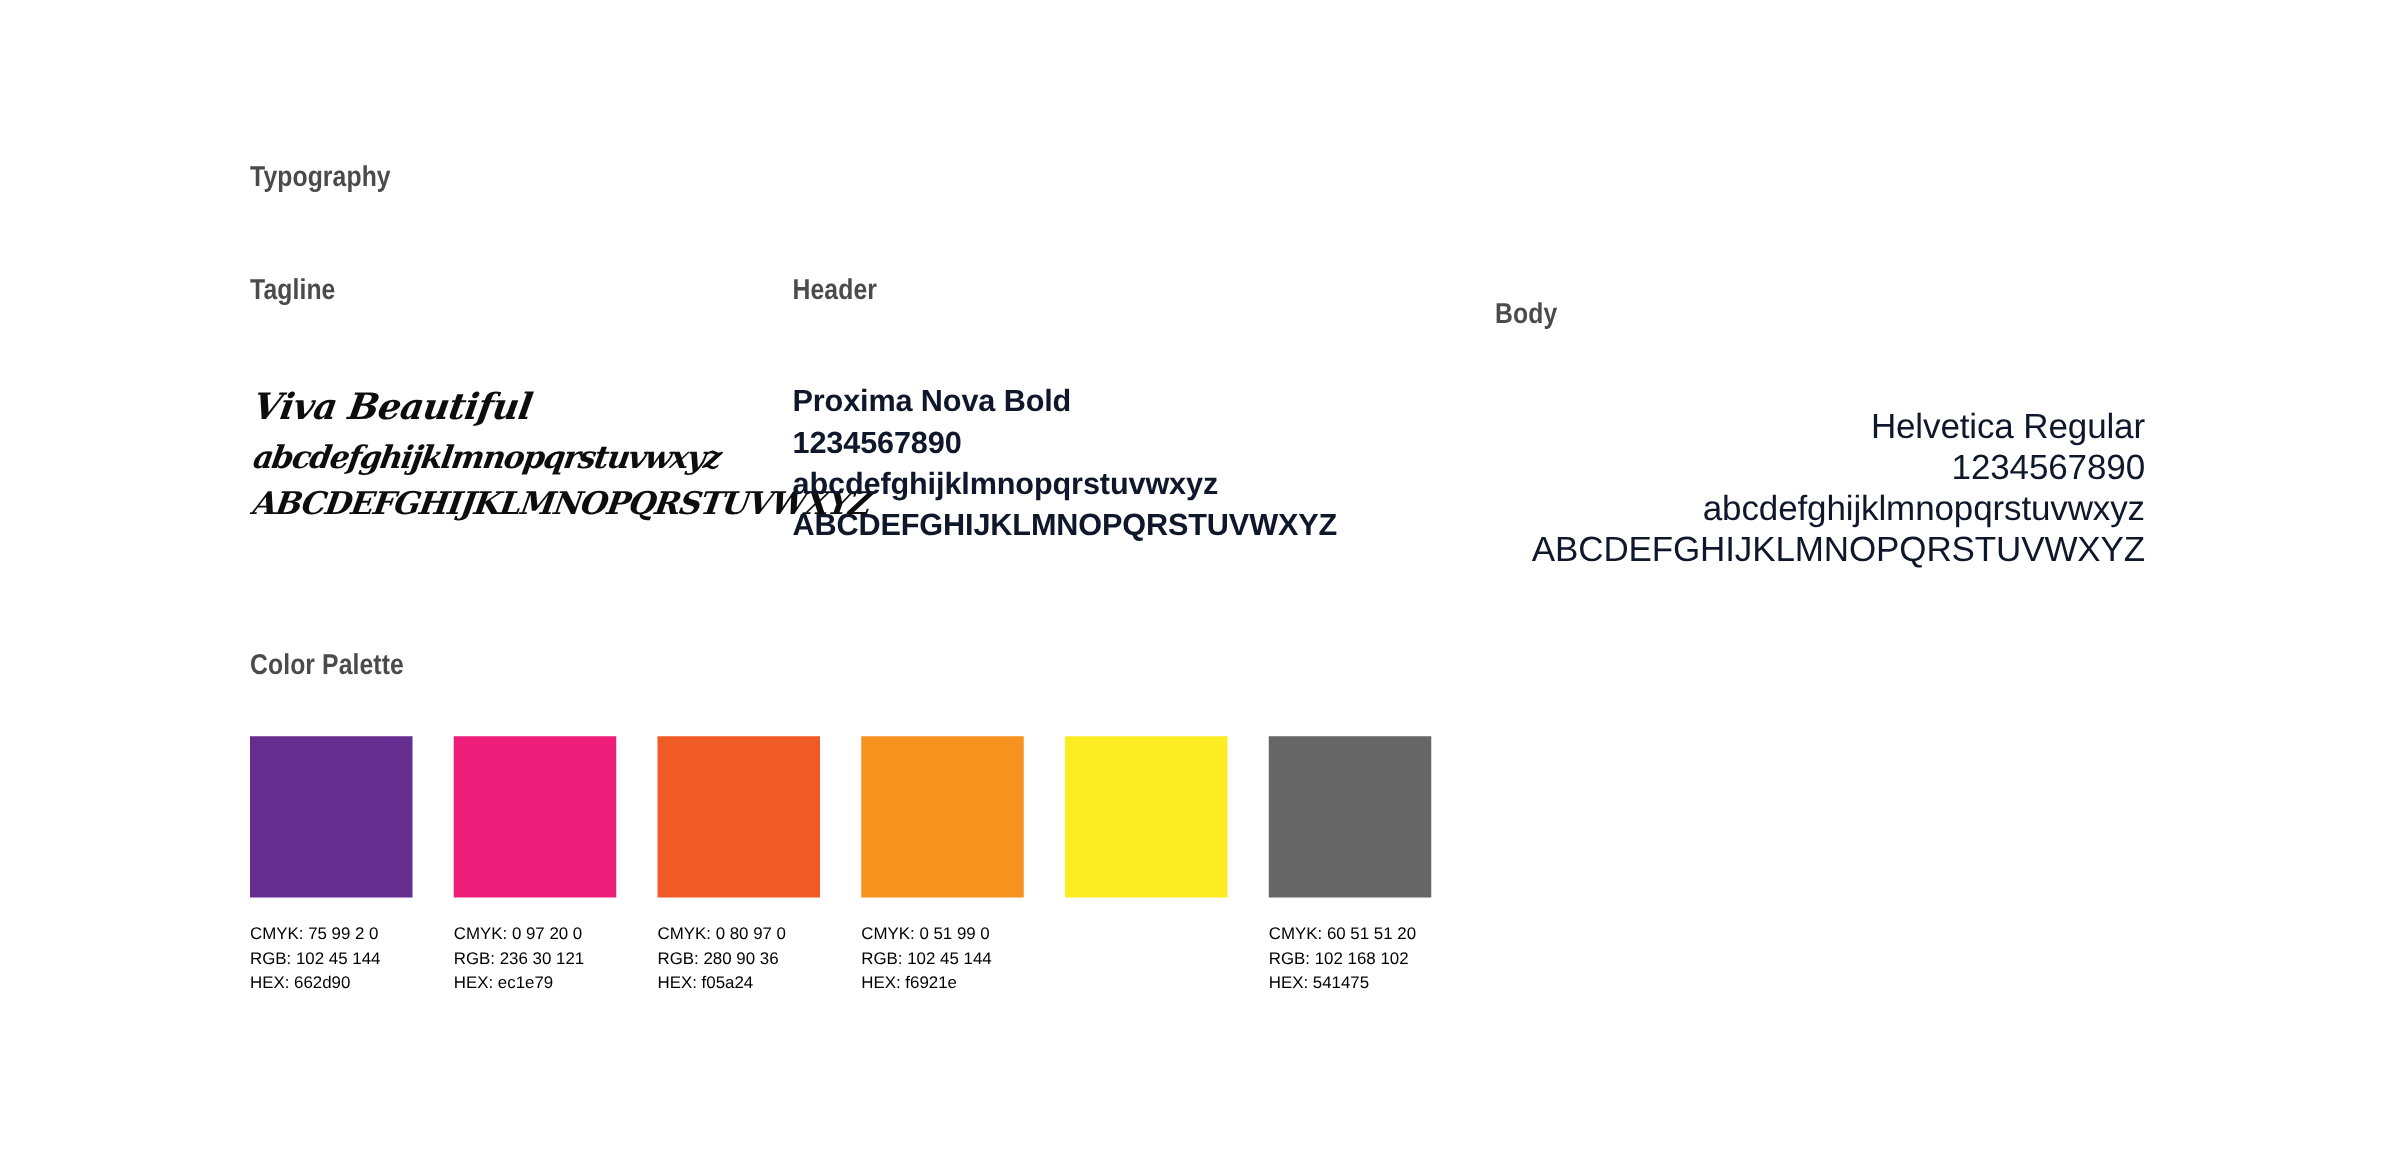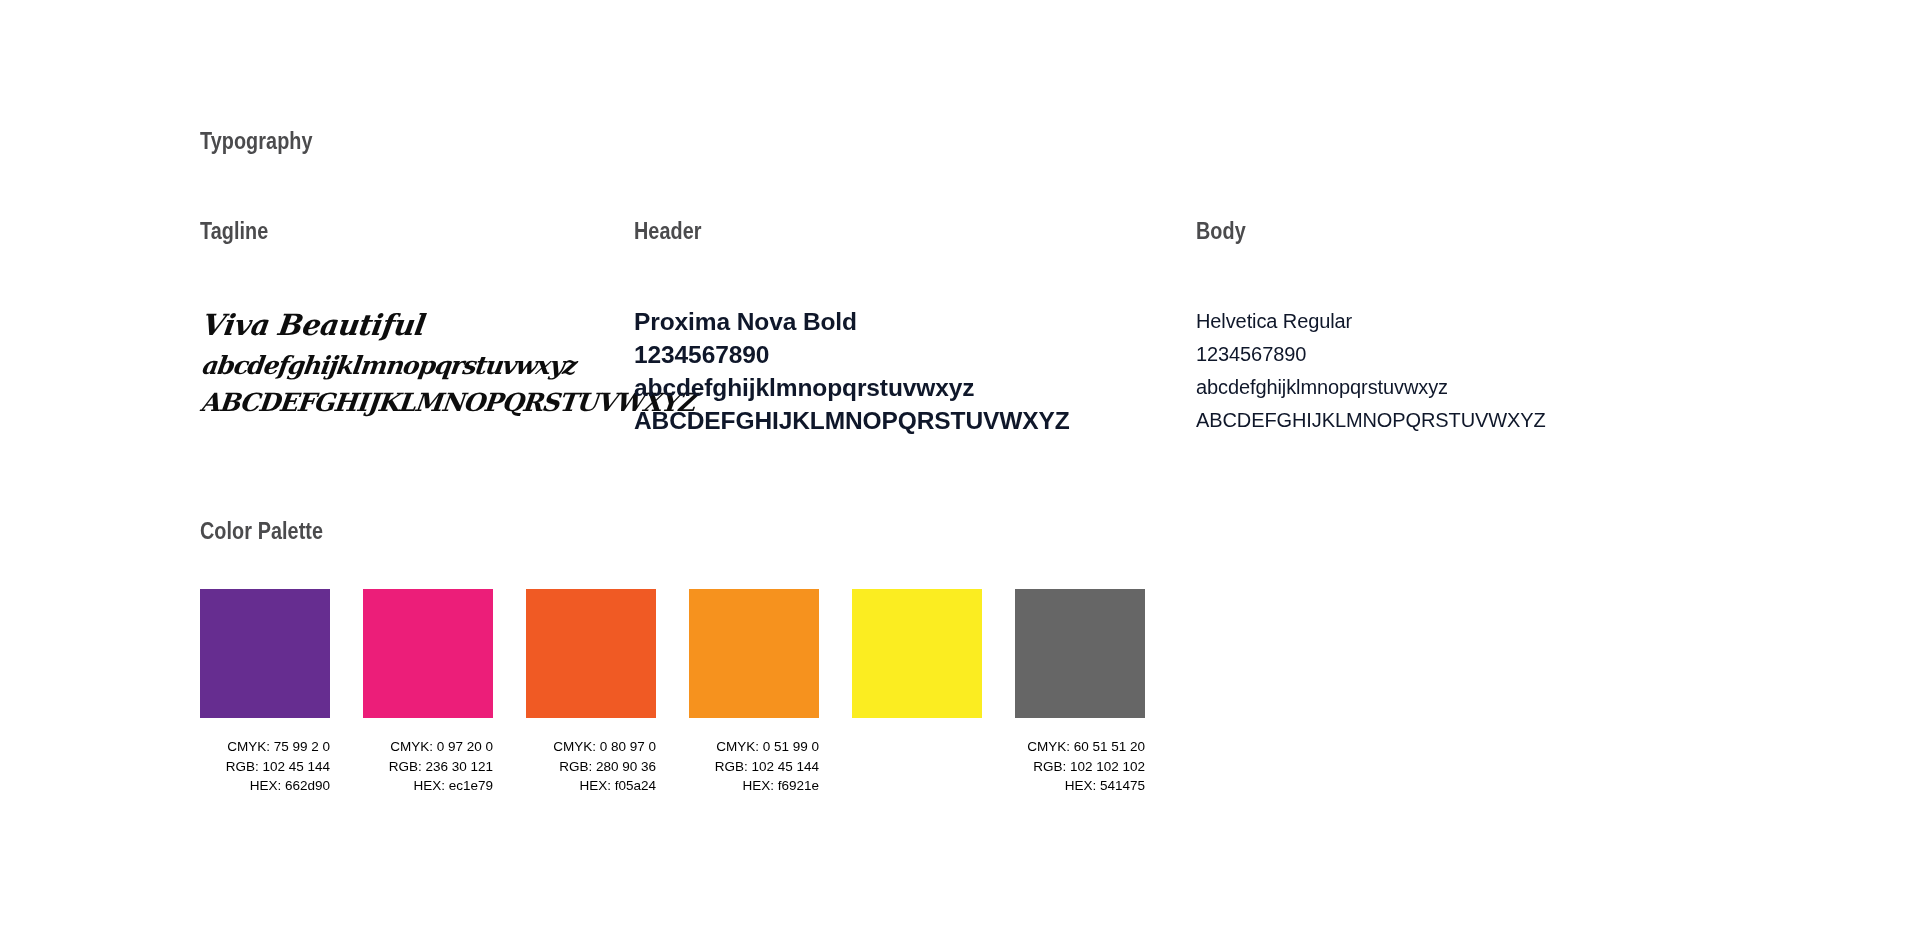--- a/index.html
+++ b/index.html
@@ -50,21 +50,21 @@
     white-space: nowrap;
   }
 
   
   .type-col {
     position: absolute;
     top: 218px;
   }
   #col-tagline { left: 200px; width: 430px; }
   #col-header  { left: 634px; width: 480px; }
-  #col-body    { left: 1196px; width: 520px; }
+  #col-body    { left: 1196px; width: 520px; margin-top: 19px; }
 
   .type-col .column-label {
     position: static;
     display: block;
     margin: 0 0 60px 0;
   }
 
   .sample-block {
     margin: 0;
     padding: 0;
@@ -108,23 +108,24 @@
     font-weight: bold;
     font-size: 24.5px;
     line-height: 33px;
     letter-spacing: -0.1px;
   }
 
   
   .body-sample .sample-line {
     font-family: "Liberation Sans", sans-serif;
     font-weight: normal;
-    font-size: 20px;
+    font-size: 28px;
     line-height: 33px;
     letter-spacing: -0.1px;
+    text-align: right;
   }
 
   
   #swatch-row {
     position: absolute;
     left: 200px;
     top: 589px;
     display: flex;
     gap: 33px;
   }
@@ -137,21 +138,21 @@
     display: block;
   }
   .swatch-specs {
     margin-top: 19px;
     font-family: "Liberation Sans", sans-serif;
     font-size: 13.5px;
     line-height: 19.5px;
     color: #000000;
     white-space: nowrap;
   }
-  .spec-line { display: block; text-align: right; }
+  .spec-line { display: block; }
 </style>
 </head>
 <body>
 
 <div class="page">
 
   <div class="section-heading" id="typography-heading">Typography</div>
 
   <div class="type-col" id="col-tagline">
     <span class="column-label">Tagline</span>
@@ -217,19 +218,19 @@
           <span class="spec-line">HEX: f6921e</span>
         </div>
       </div>
       <div class="swatch-cell">
         <div class="swatch-chip" style="background: rgb(251, 237, 33);"></div>
       </div>
       <div class="swatch-cell">
         <div class="swatch-chip" style="background: rgb(102, 102, 102);"></div>
         <div class="swatch-specs">
           <span class="spec-line">CMYK: 60 51 51 20</span>
-          <span class="spec-line">RGB: 102 102 102</span>
+          <span class="spec-line">RGB: 102 168 102</span>
           <span class="spec-line">HEX: 541475</span>
         </div>
       </div>
     </div>
 
 </div>
 
 </body></html>

